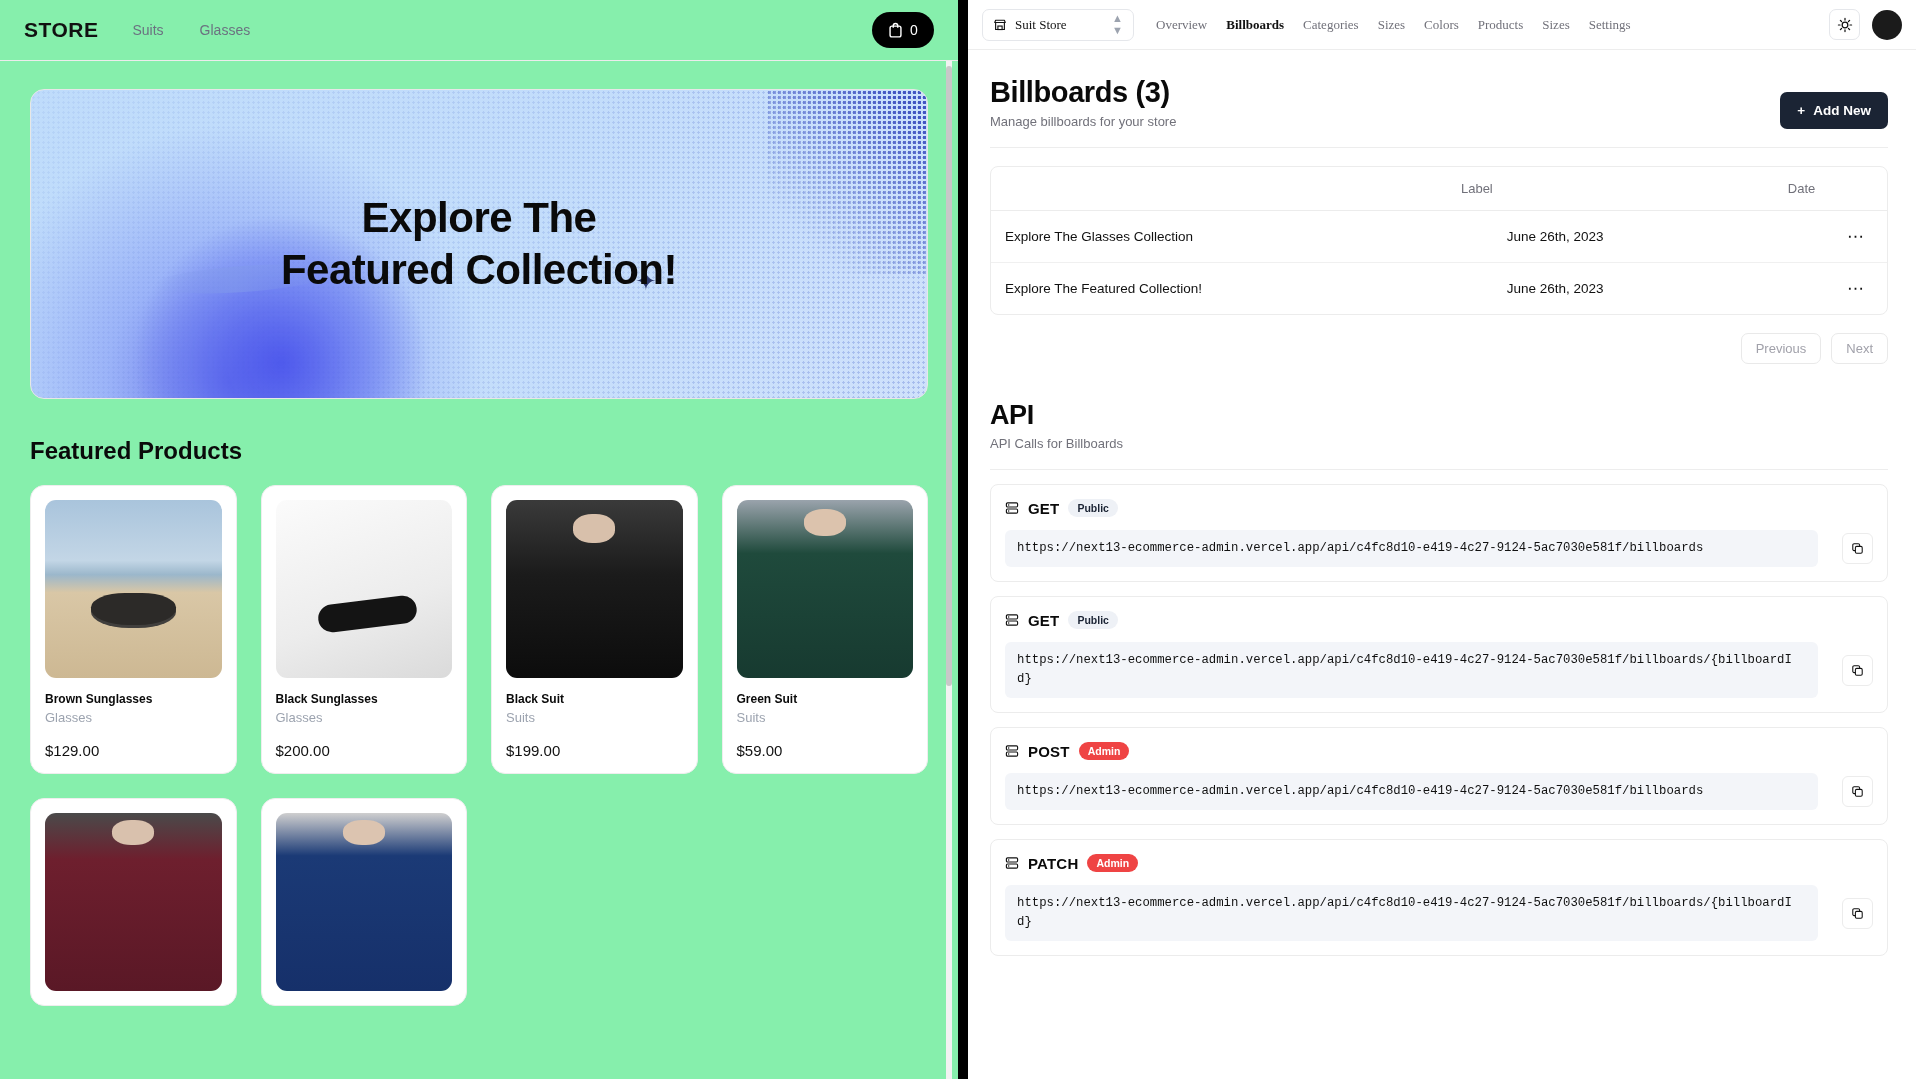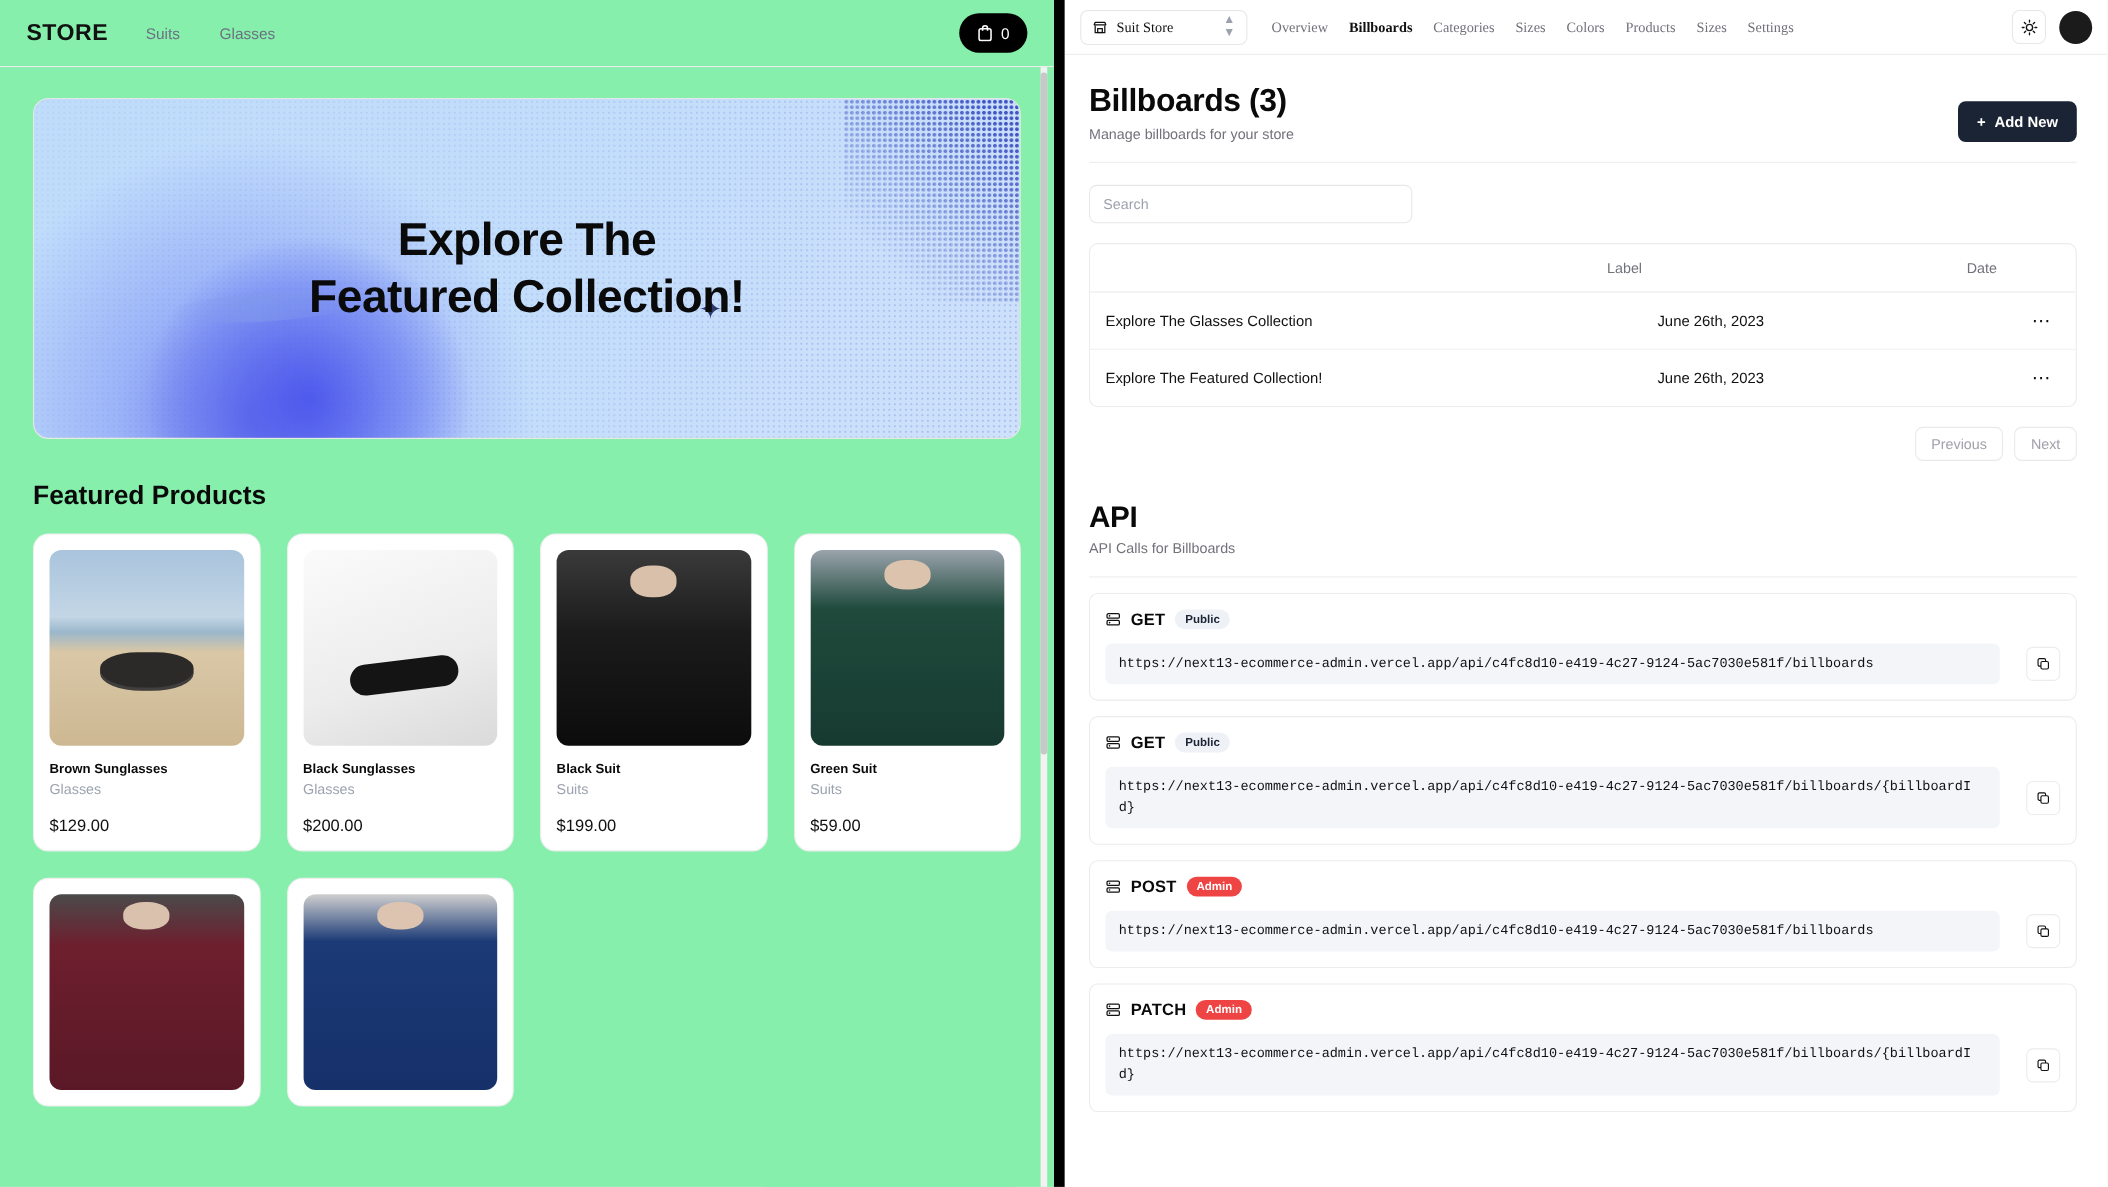--- a/index.html
+++ b/index.html
@@ -350,21 +350,20 @@
           <div class="page-sub">Manage billboards for your store</div>
         </div>
         <button class="add-new-btn">
           <span>+</span>
           <span>Add New</span>
         </button>
       </div>
 
       <div class="hr"></div>
 
-      <input class="search-input" value="" placeholder="Search" style="">
 
       <div class="table-wrap">
         <table class="bb-table">
           <thead>
             <tr>
               <th class="col-label">Label</th>
               <th class="col-date">Date</th>
               <th class="col-actions"></th>
             </tr>
           </thead>

